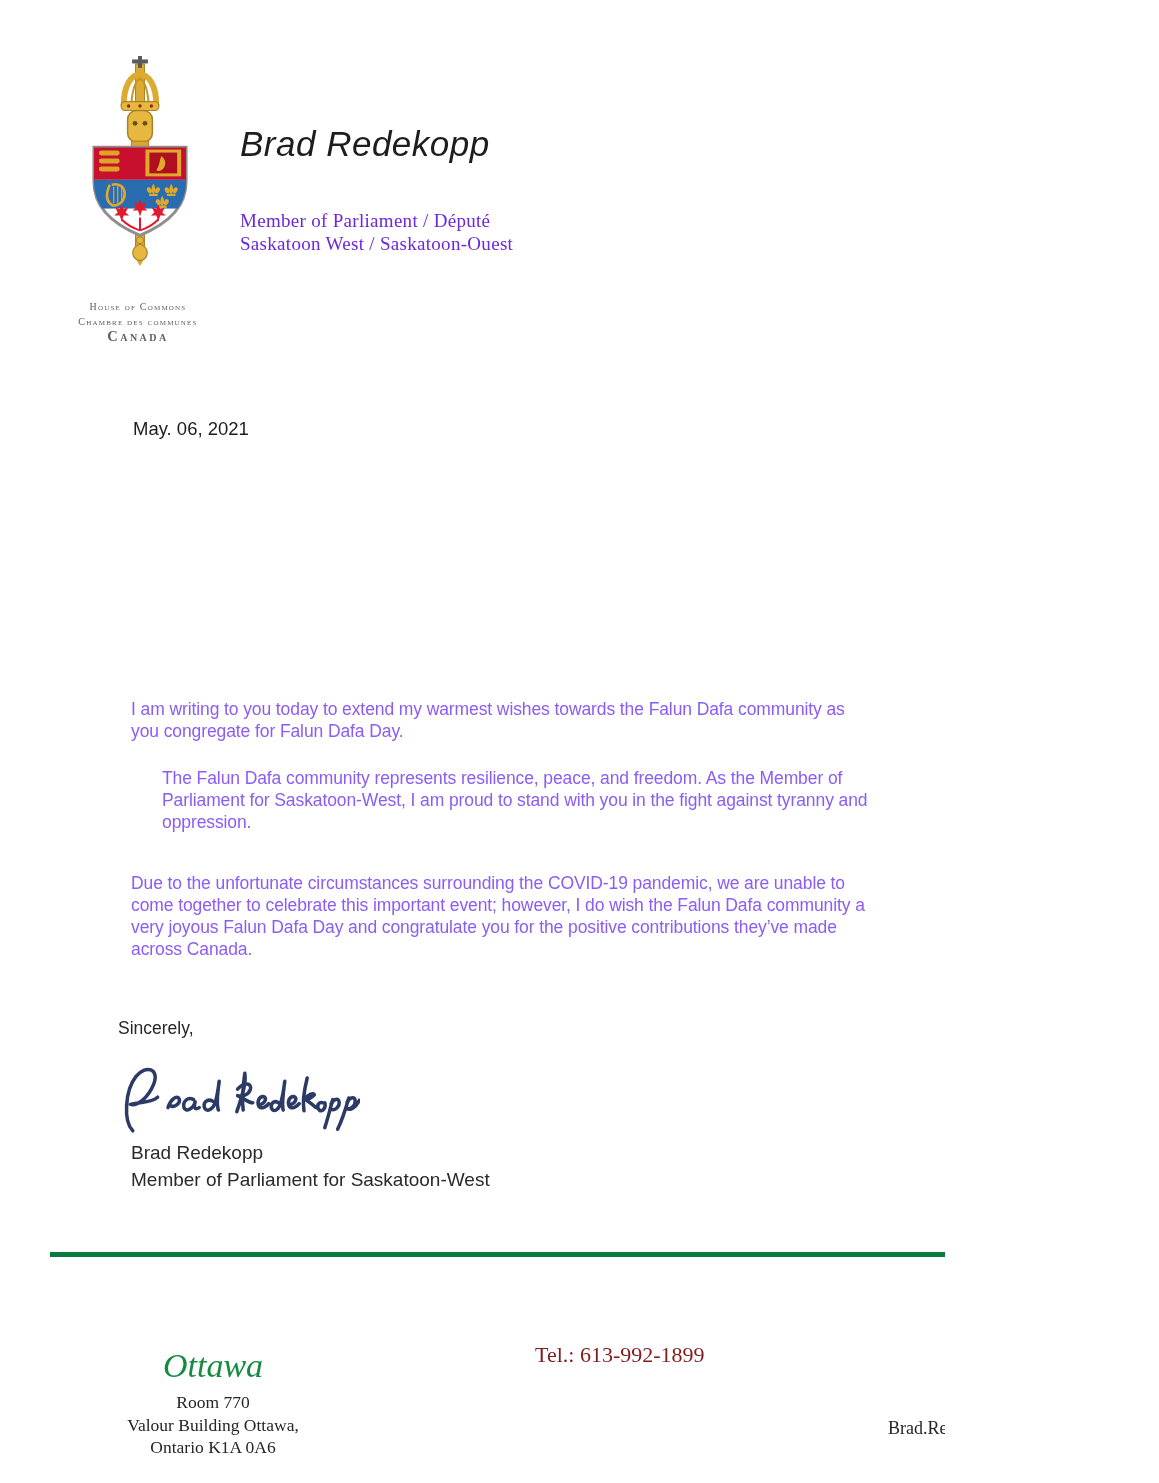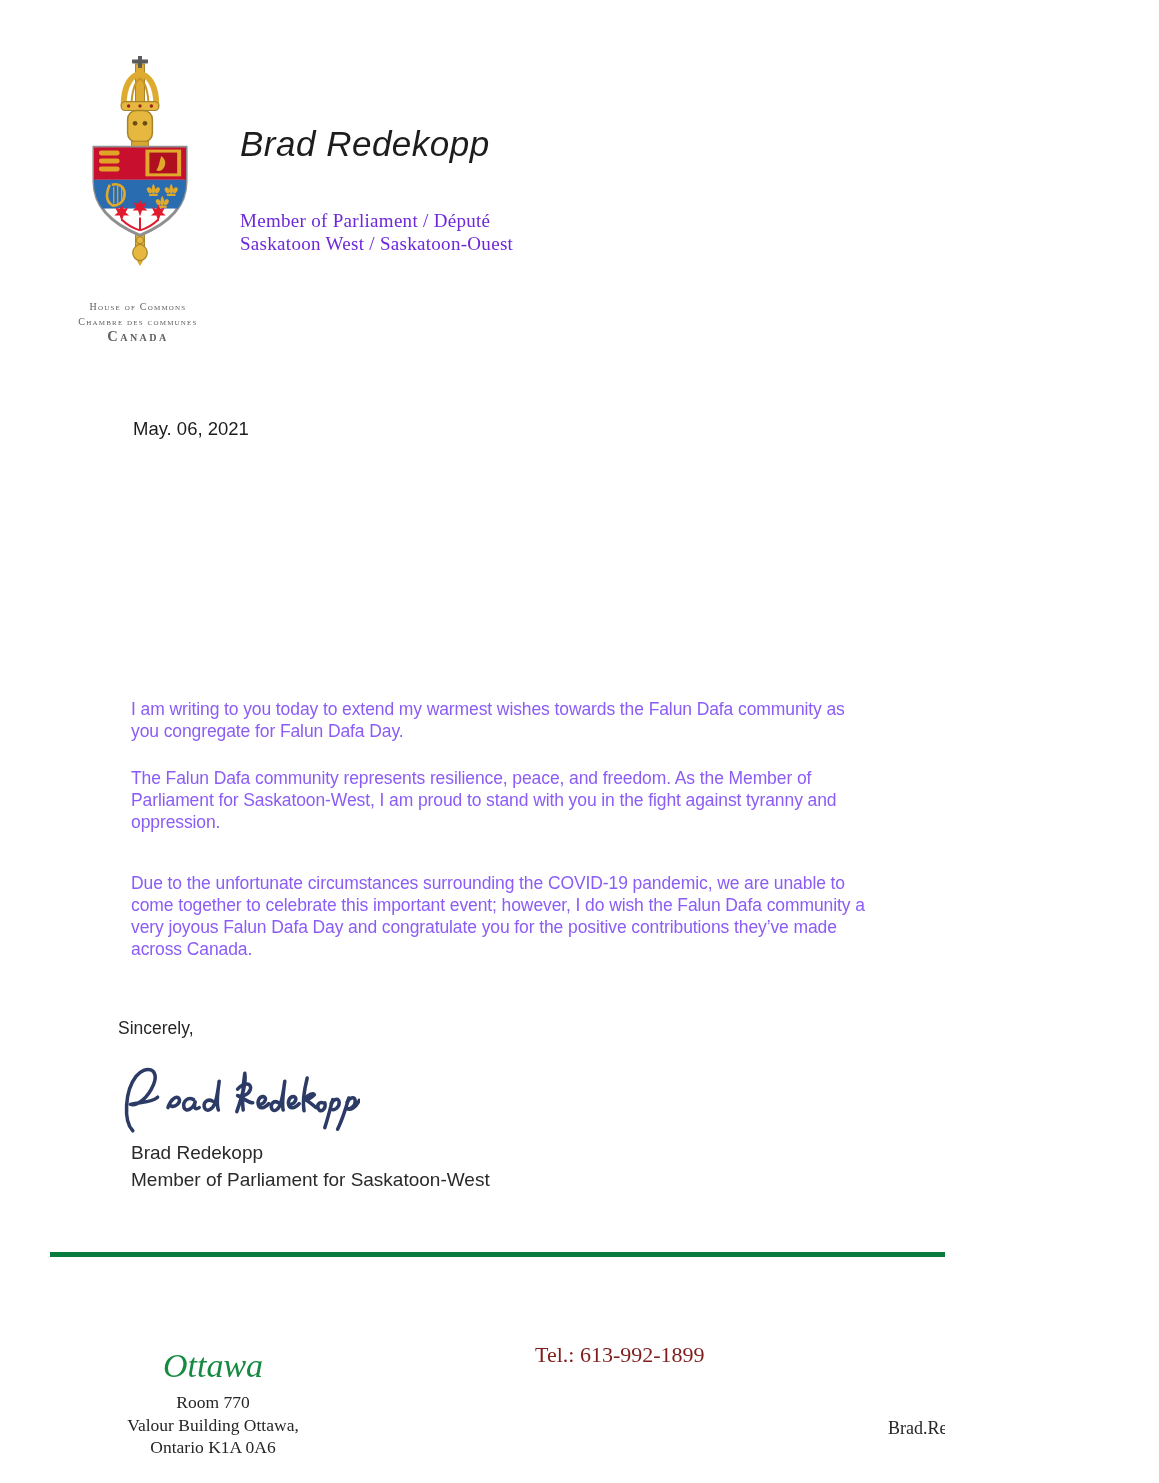--- a/index.html
+++ b/index.html
@@ -54,21 +54,21 @@
   .para {
     left: 131px;
     width: 845px;
     font-size: 17.5px;
     line-height: 22px;
     color: #8b5cf6;
     letter-spacing: -0.1px;
     white-space: pre-line;
   }
   .para-1 { top: 698px; }
-  .para-2 { top: 767px; }
+  .para-2 { top: 767px; margin-left: 31px; }
   .para-3 { top: 872px; }
   .closing { left: 118px; top: 1018px; font-size: 17.5px; color: #262626; }
   .signature { left: 120px; top: 1056px; width: 240px; height: 92px; }
   .signer {
     left: 131px; top: 1140px;
     font-size: 19px;
     line-height: 26.5px;
     color: #2a2a2a;
     white-space: pre-line;
   }

